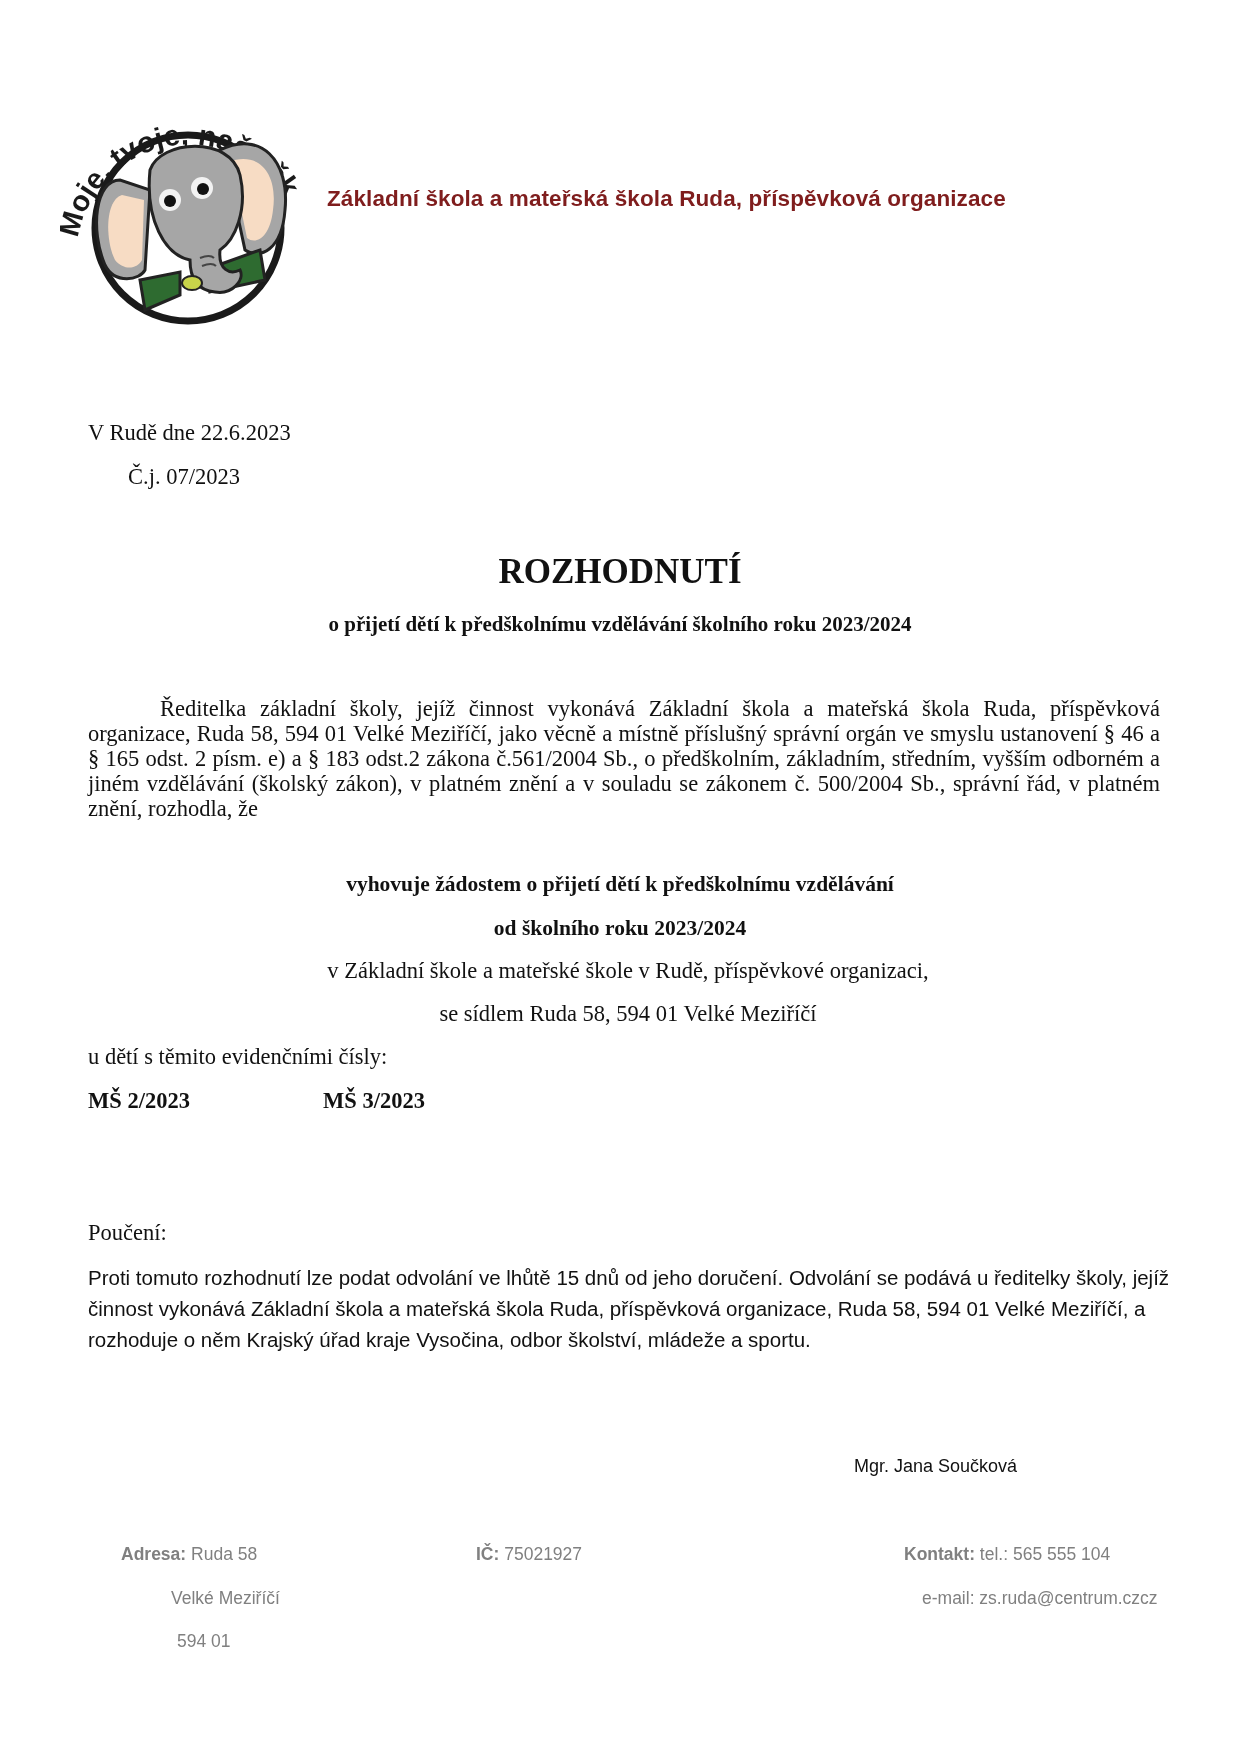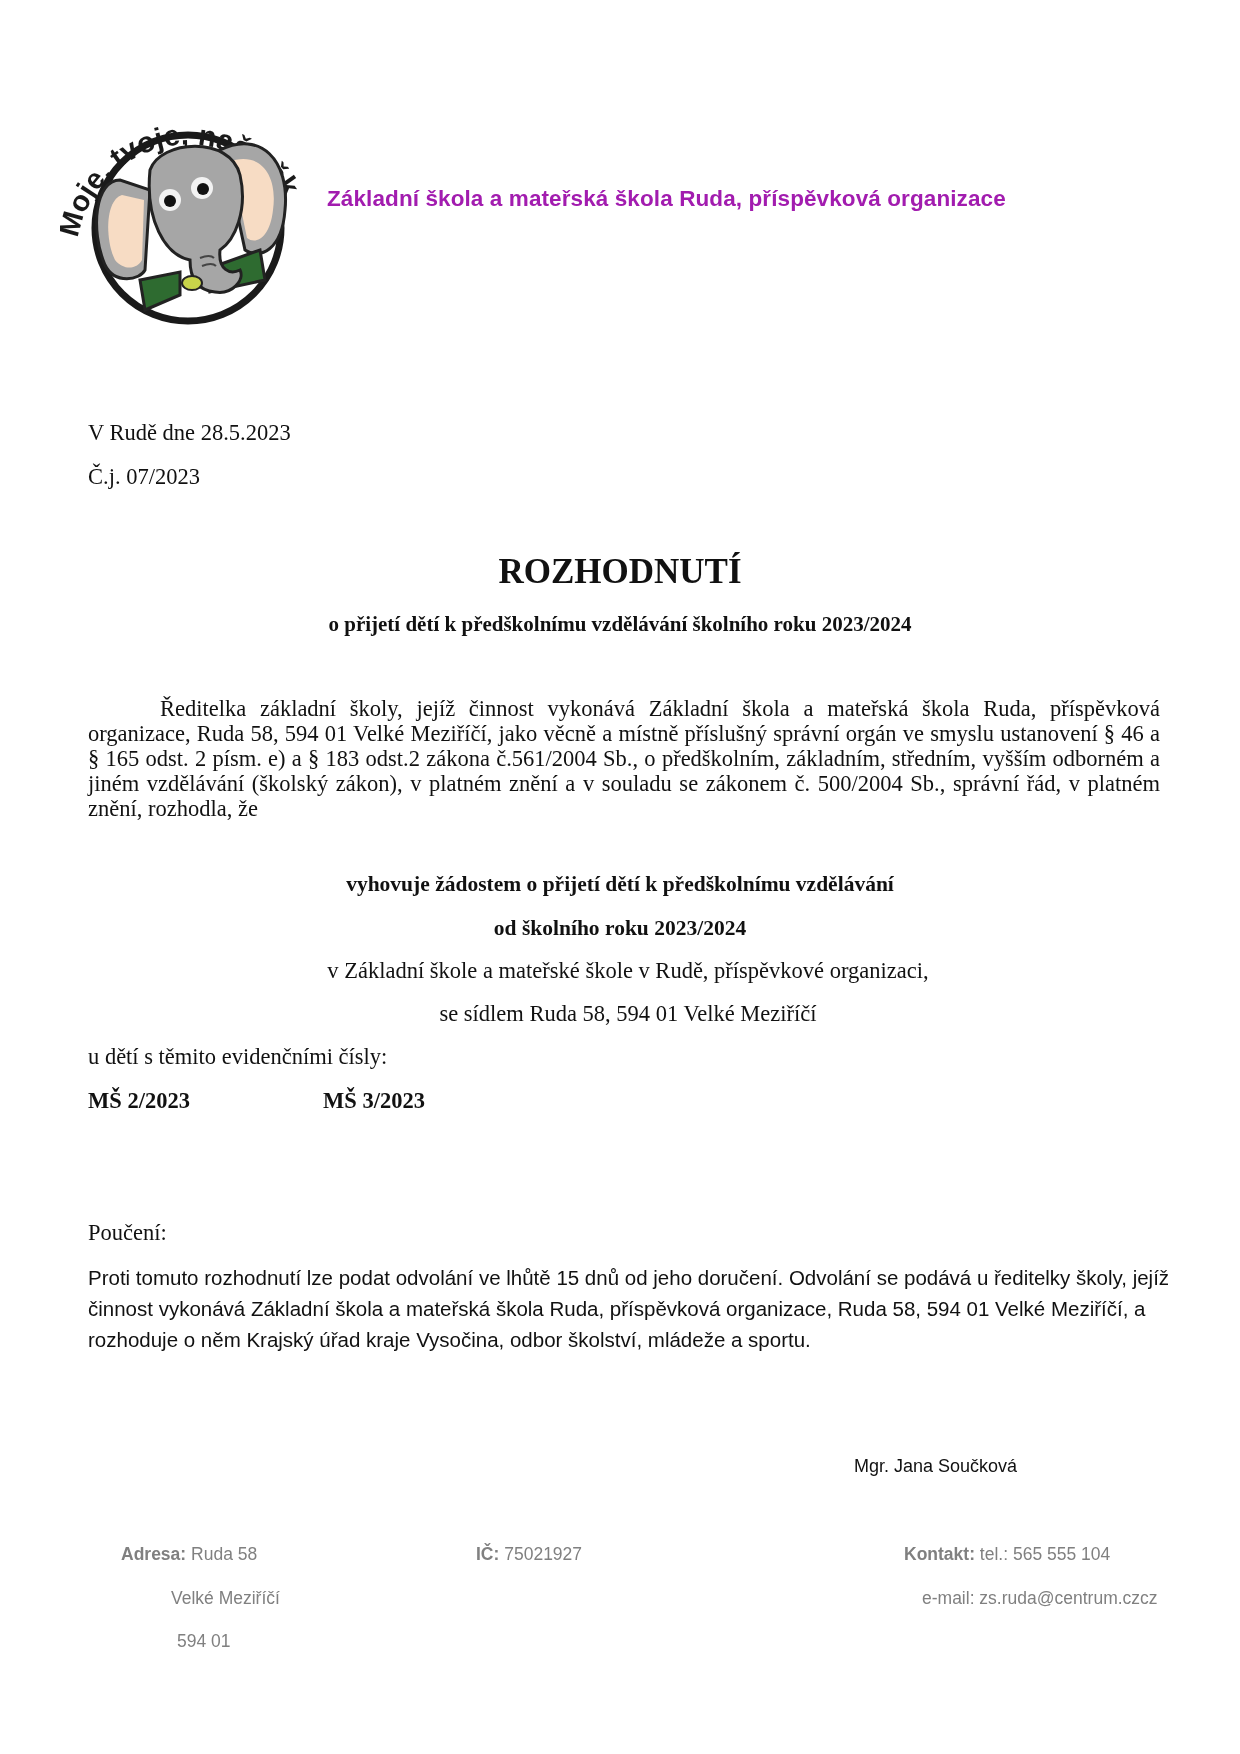--- a/index.html
+++ b/index.html
@@ -2,21 +2,21 @@
 <html><head>
 <meta charset="utf-8">
 <style>
   html, body { margin:0; padding:0; background:#fff; }
   body { width:1240px; height:1754px; position:relative; overflow:hidden; color:#111; }
   .serif { font-family: "Liberation Serif", "DejaVu Serif", serif; }
   .sans { font-family: "Liberation Sans", "DejaVu Sans", sans-serif; }
   .abs { position:absolute; white-space:nowrap; }
 
   #logo { position:absolute; left:60px; top:100px; width:260px; height:230px; }
-  #header-org { position:absolute; left:327px; top:186px; font-size:22.5px; font-weight:bold; color:#a21caf; letter-spacing:0.1px; }
+  #header-org { position:absolute; left:327px; top:186px; font-size:22.5px; font-weight:bold; color:#7f1d1d; letter-spacing:0.1px; }
 
   .meta { font-size:22.5px; left:88px; }
   #title { position:absolute; left:0; width:1240px; top:552px; text-align:center; font-size:35px; font-weight:bold; }
   #subtitle { position:absolute; left:0; width:1240px; top:612px; text-align:center; font-size:21px; font-weight:bold; }
 
   #body-para { position:absolute; left:88px; top:696px; width:1072px; font-size:22.5px; line-height:25px; text-align:justify; white-space:normal; }
   #body-para .indent { display:inline-block; width:72px; }
 
   .center-line { position:absolute; left:0; width:1240px; text-align:center; font-size:22.5px; }
   .bold { font-weight:bold; }
@@ -55,22 +55,22 @@
     <circle cx="110" cy="100" r="11" fill="#f2f2f2"></circle>
       <circle cx="110" cy="101" r="6" fill="#111"></circle>
     <circle cx="142" cy="88" r="11" fill="#f2f2f2"></circle>
       <circle cx="143" cy="89" r="6" fill="#111"></circle>
     <path d="M140 158 q 10 -4 14 0 M142 166 q 10 -4 14 0" stroke="#444" stroke-width="2" fill="none"></path>
   </svg>
 </div>
 
 <div id="header-org" class="sans abs">Základní škola  a mateřská škola Ruda, příspěvková organizace</div>
 
-<div class="abs serif meta" style="top:420px;">V Rudě dne 28.5.2023</div>
-<div class="abs serif meta" style="top:464px;">Č.j. 07/2023</div>
+<div class="abs serif meta" style="top:420px;">V Rudě dne 22.6.2023</div>
+<div class="abs serif meta" style="top:464px;margin-left:40px;">Č.j. 07/2023</div>
 
 <div id="title" class="serif">ROZHODNUTÍ</div>
 <div id="subtitle" class="serif">o přijetí dětí k předškolnímu vzdělávání školního roku 2023/2024</div>
 
 <div id="body-para" class="serif"><span class="indent"></span><span>Ředitelka základní školy, jejíž činnost vykonává Základní škola a mateřská škola Ruda, příspěvková organizace, Ruda 58, 594 01 Velké Meziříčí, jako věcně a místně příslušný správní orgán ve smyslu ustanovení § 46 a § 165 odst. 2 písm. e) a § 183 odst.2 zákona č.561/2004 Sb., o předškolním, základním, středním, vyšším odborném a jiném vzdělávání (školský zákon),  v platném znění a v souladu se zákonem č. 500/2004 Sb., správní řád, v platném znění, rozhodla, že</span></div>
 
 <div class="center-line serif bold" style="top:872px; font-size:21.5px;">vyhovuje  žádostem o přijetí dětí k předškolnímu vzdělávání</div>
 <div class="center-line serif bold" style="top:916px; font-size:21.5px;">od školního roku 2023/2024</div>
 <div class="center-line serif" style="top:958px;margin-left:8px;">v Základní škole a  mateřské škole v Rudě,  příspěvkové organizaci,</div>
 <div class="center-line serif" style="top:1001px;padding-left:8px;">se sídlem Ruda 58, 594 01 Velké Meziříčí</div>

